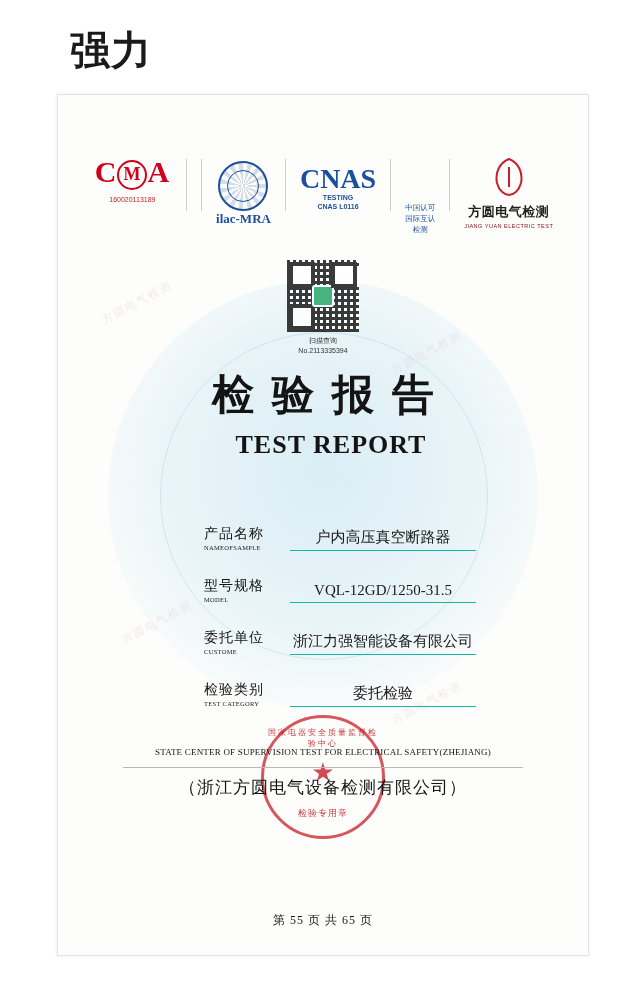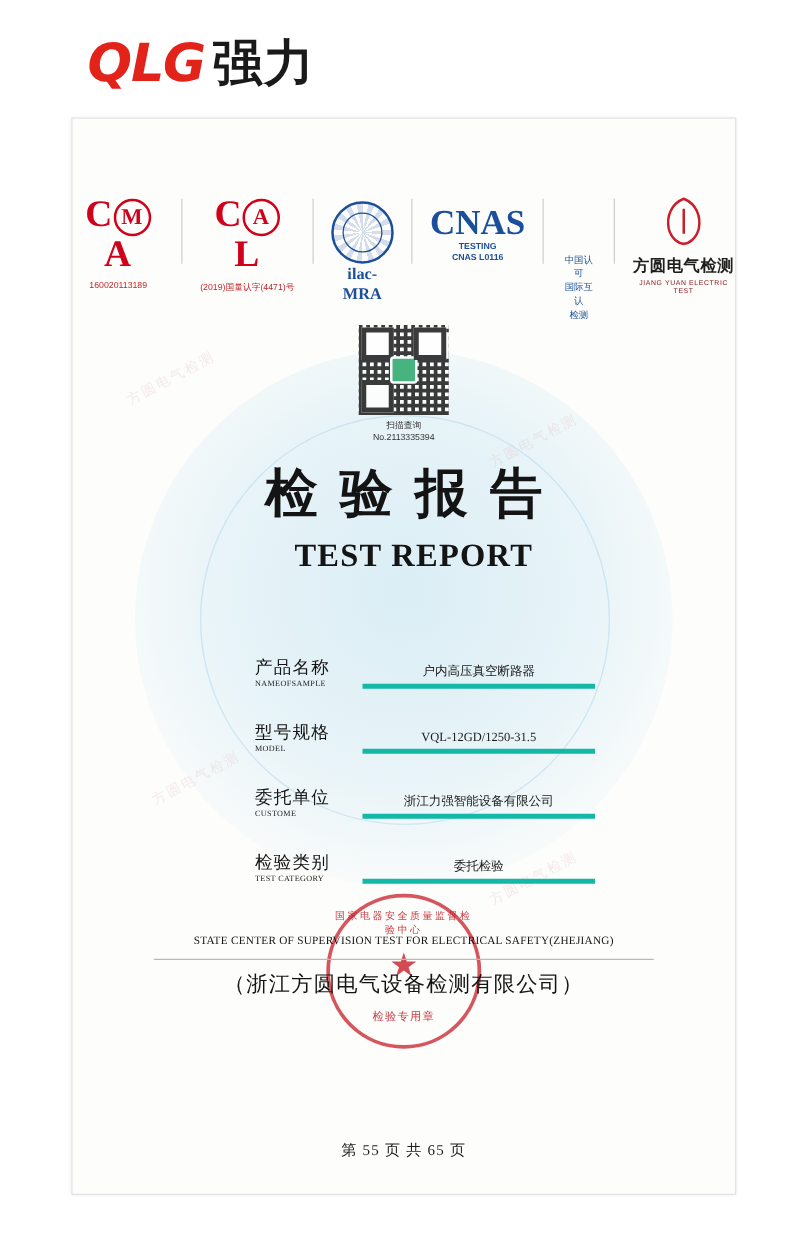--- a/index.html
+++ b/index.html
@@ -309,24 +309,24 @@
     display: block;
     font-family: "Liberation Serif", serif;
     font-size: 6.5px;
     color: #222;
     letter-spacing: 0.3px;
     white-space: nowrap;
     margin-top: 1px;
   }
   .field-value {
     flex: 1;
-    border-bottom: 4px solid #14b8a6;
-    text-align: center;
-    font-family: "Liberation Serif", serif;
-    font-size: 10px;
+    border-bottom: 1px solid #14b8a6;
+    text-align: center;
+    font-family: "Liberation Serif", serif;
+    font-size: 15px;
     color: #1a1a1a;
     padding-bottom: 3px;
     white-space: nowrap;
   }
 
   
   .issuer {
     position: absolute;
     left: 0; right: 0;
     top: 648px;
@@ -405,21 +405,20 @@
     font-family: "Liberation Serif", serif;
     font-size: 12px;
     color: #1a1a1a;
     letter-spacing: 1px;
   }
 </style>
 </head>
 <body>
 
 <div class="brand">
-  <span class="brand-qlg">QLG</span>
   <span class="brand-cn">强力</span>
 </div>
 
 <div class="page">
 
   <div class="watermark"></div>
   <div class="wm-text" style="left:40px; top:200px;">方圆电气检测</div>
   <div class="wm-text" style="left:330px; top:250px;">方圆电气检测</div>
   <div class="wm-text" style="left:60px; top:520px;">方圆电气检测</div>
   <div class="wm-text" style="left:330px; top:600px;">方圆电气检测</div>
@@ -428,26 +427,20 @@
 
     <div class="logo-cell">
       <div class="cma-mark">
         <span>C</span><span class="ring">M</span><span>A</span>
       </div>
       <div class="logo-caption">160020113189</div>
     </div>
 
     <div class="logo-sep"></div>
 
-    <div class="logo-cell">
-      <div class="cma-mark">
-        <span>C</span><span class="ring">A</span><span>L</span>
-      </div>
-      <div class="logo-caption">(2019)国量认字(4471)号</div>
-    </div>
 
     <div class="logo-sep"></div>
 
     <div class="logo-cell" style="padding-top:6px;">
       <div class="cnas-ring"></div>
       <div class="ilac">ilac-MRA</div>
     </div>
 
     <div class="logo-sep"></div>
 

